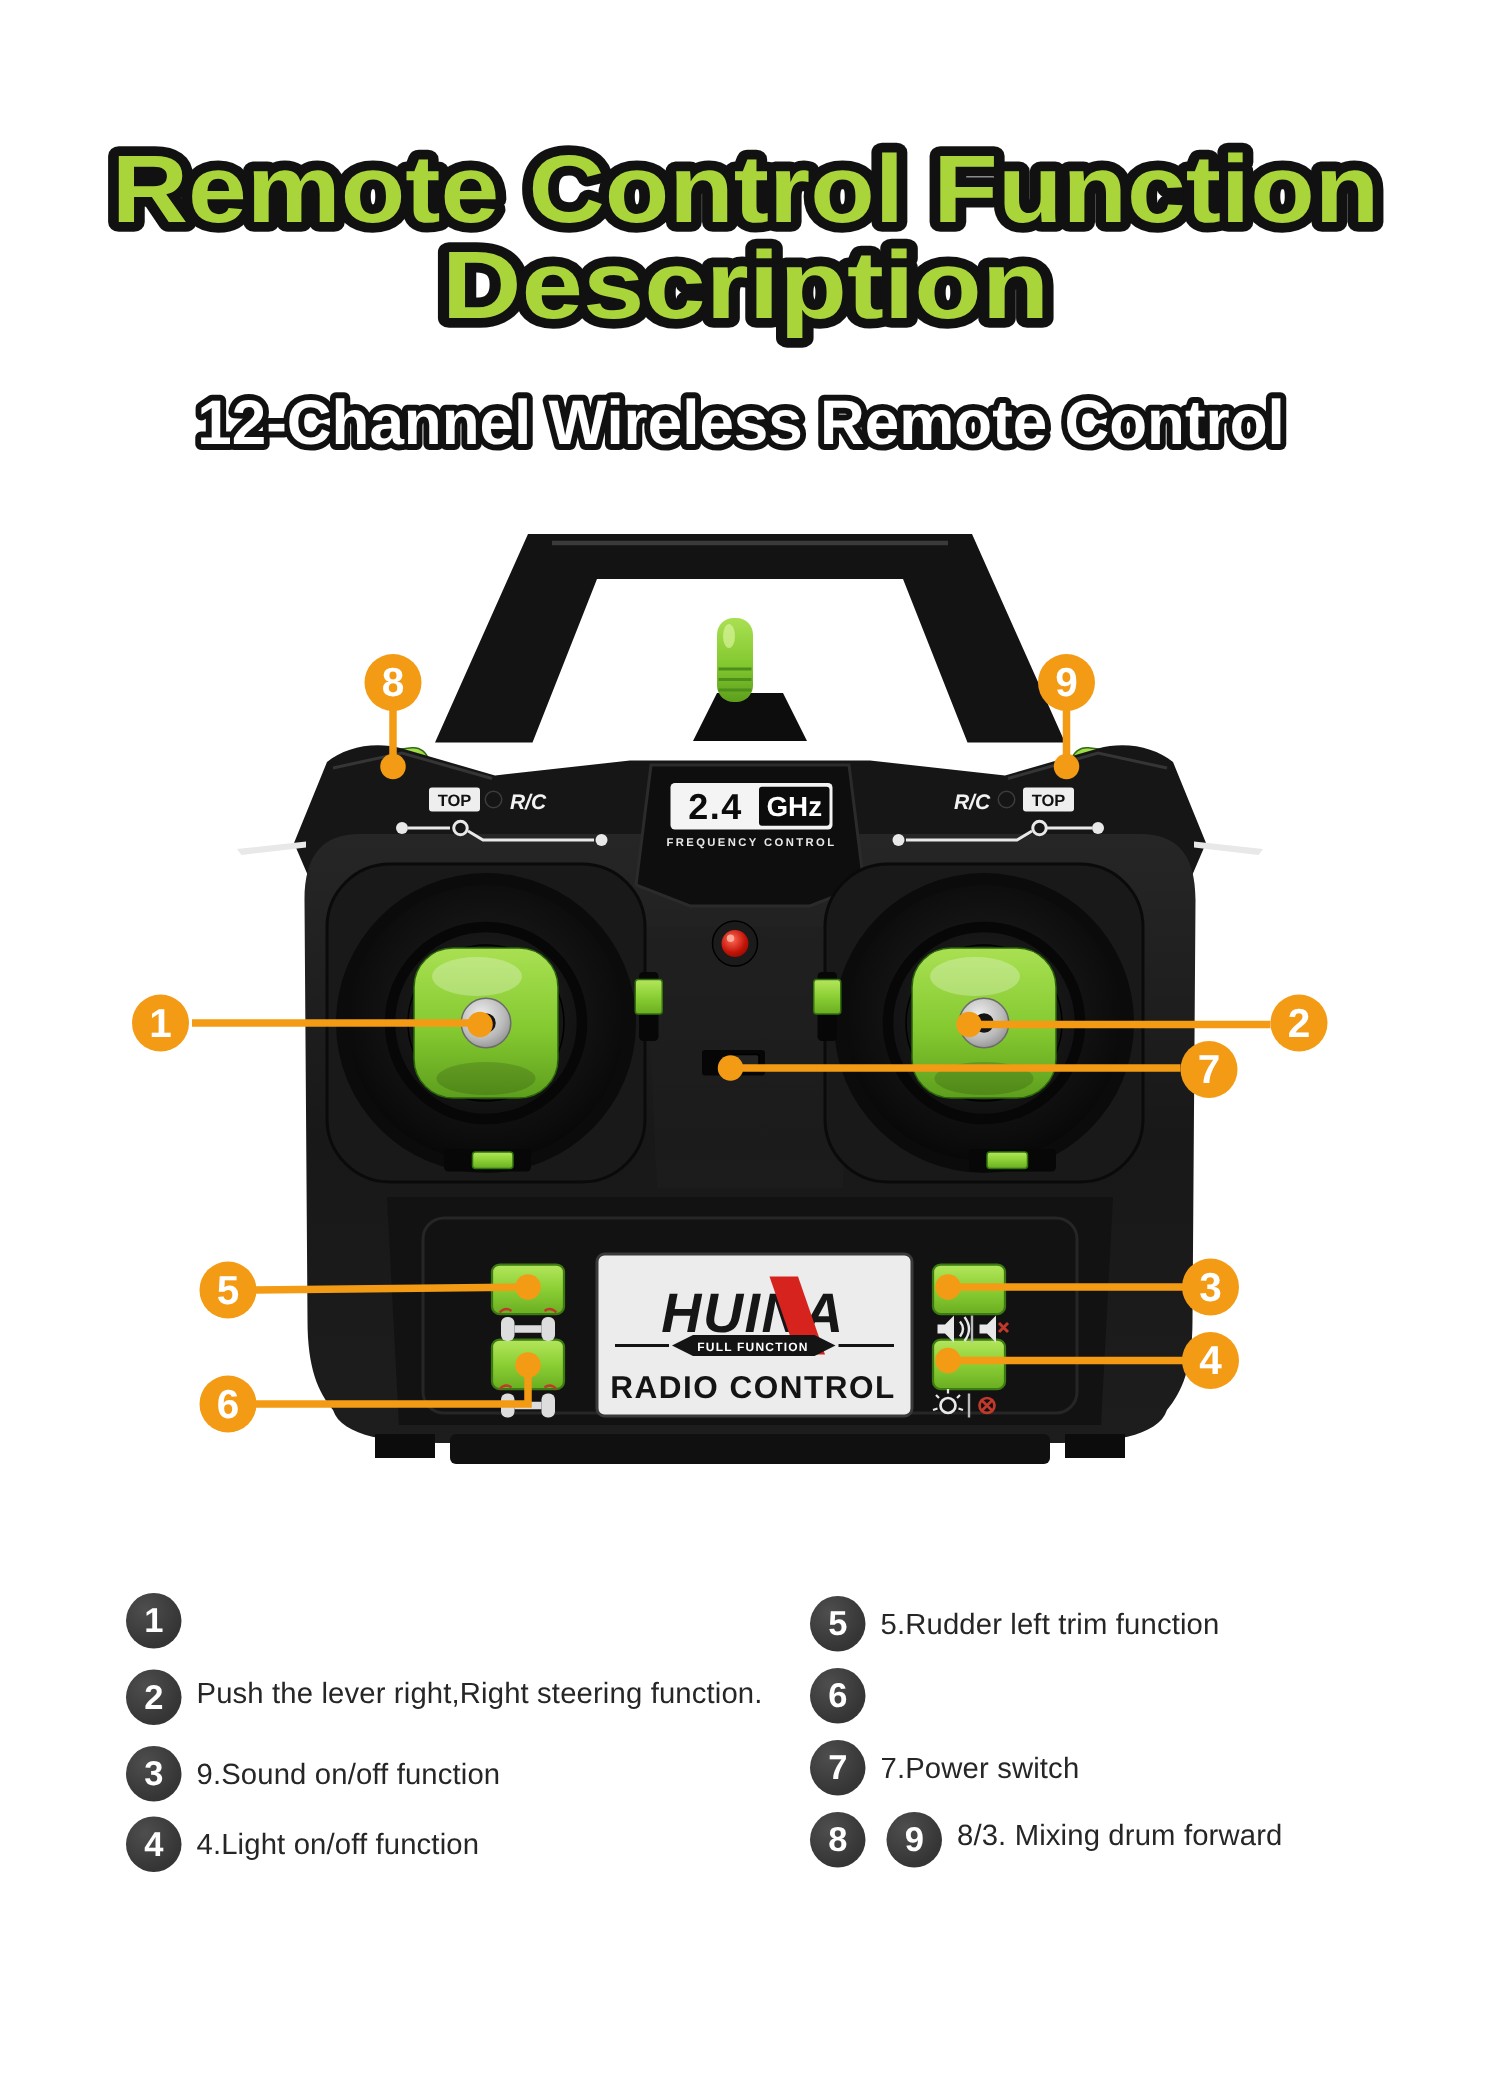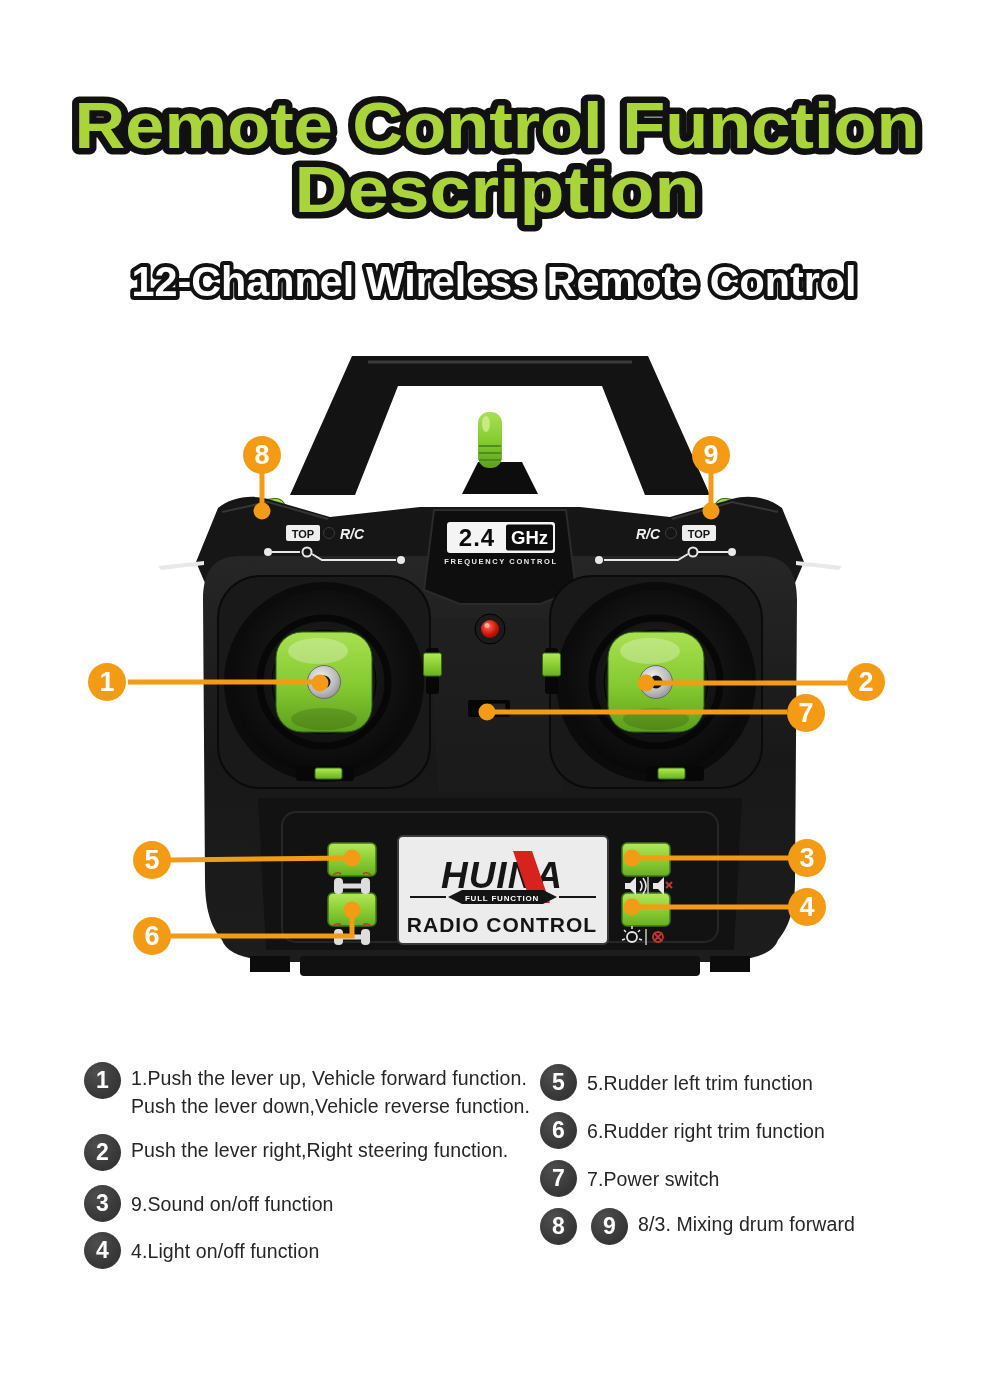--- a/index.html
+++ b/index.html
@@ -340,24 +340,20 @@
       <circle cx="711" cy="455" r="19" stroke="none"></circle>
       <text x="711" y="464" font-size="27" font-weight="900" text-anchor="middle" fill="#fff" stroke="none">9</text>
     </g>
   </g>
 </svg>
 
 <section>
   <div class="legend-col legend-col-left">
     <div class="legend-row">
       <span class="badge">1</span>
-      <div class="legend-text">
-        <div>1.Push the lever up, Vehicle forward function.</div>
-        <div>Push the lever down,Vehicle reverse function.</div>
-      </div>
     </div>
     <div class="legend-row">
       <span class="badge">2</span>
       <div class="legend-text">
         <div>Push the lever right,Right steering function.</div>
       </div>
     </div>
     <div class="legend-row compact">
       <span class="badge">3</span>
       <div class="legend-text">
@@ -374,23 +370,20 @@
 
   <div class="legend-col legend-col-right">
     <div class="legend-row compact">
       <span class="badge">5</span>
       <div class="legend-text">
         <div>5.Rudder left trim function</div>
       </div>
     </div>
     <div class="legend-row compact">
       <span class="badge">6</span>
-      <div class="legend-text">
-        <div>6.Rudder right trim function</div>
-      </div>
     </div>
     <div class="legend-row compact">
       <span class="badge">7</span>
       <div class="legend-text">
         <div>7.Power switch</div>
       </div>
     </div>
     <div class="legend-row">
       <span class="badge-pair">
         <span class="badge">8</span>

